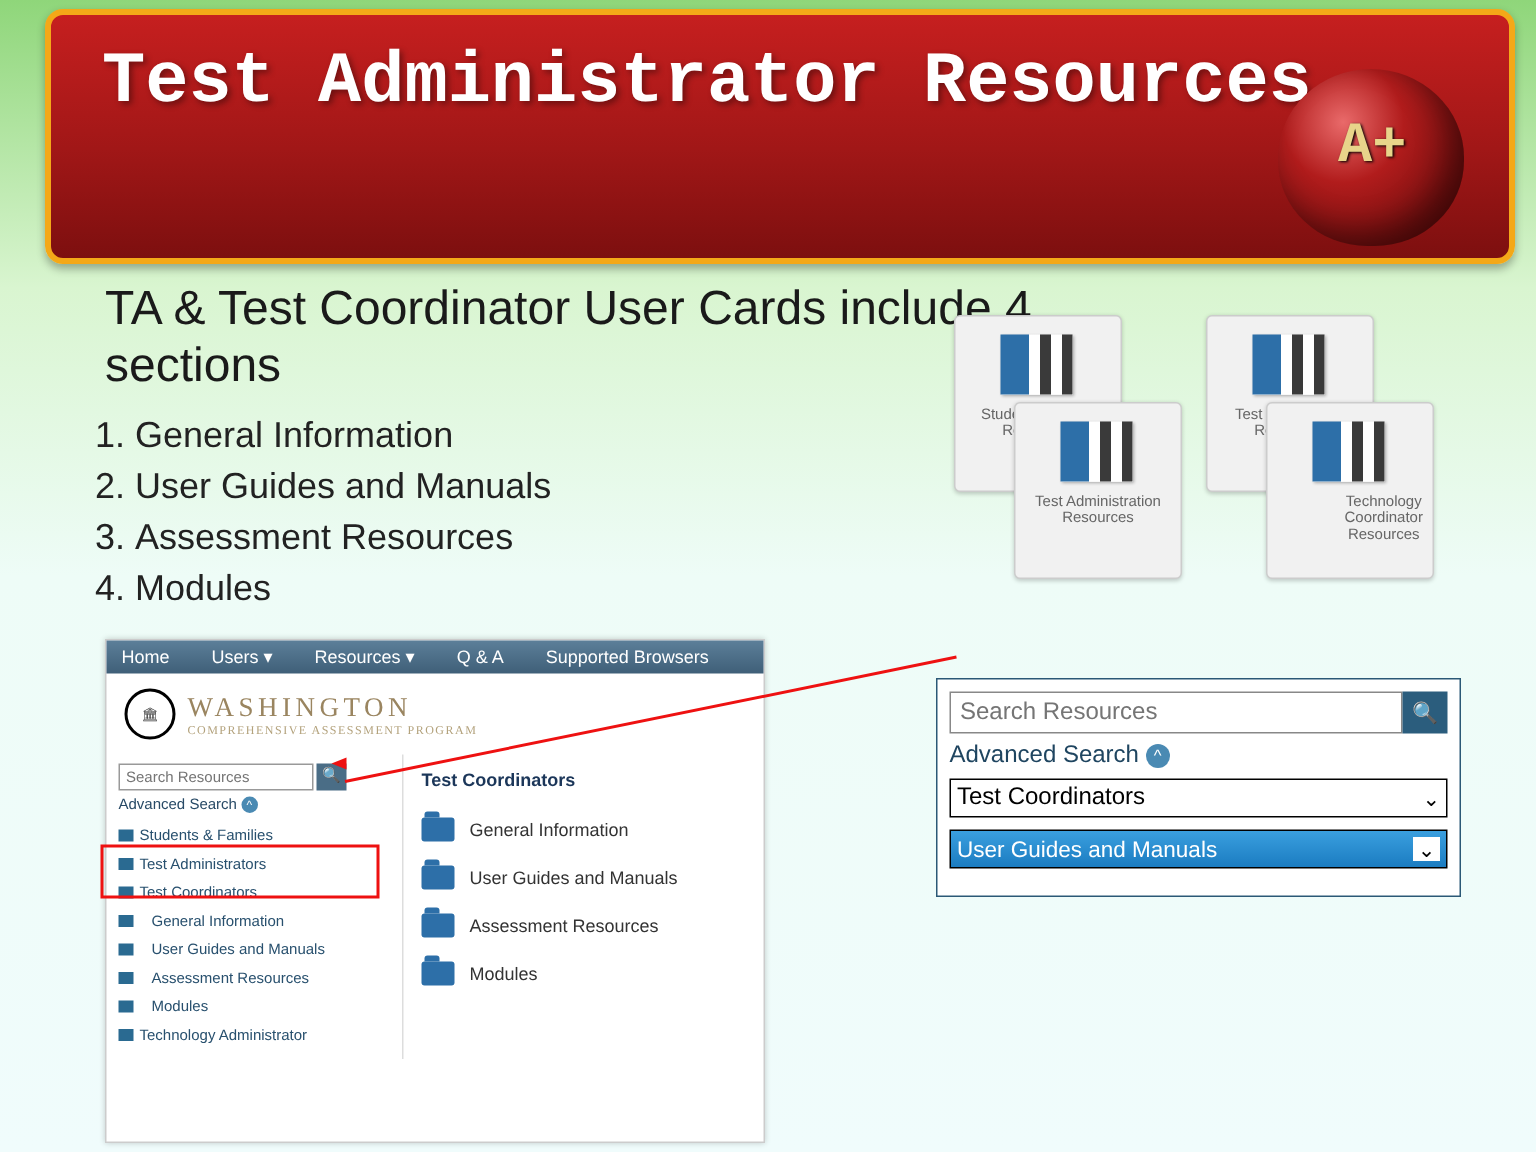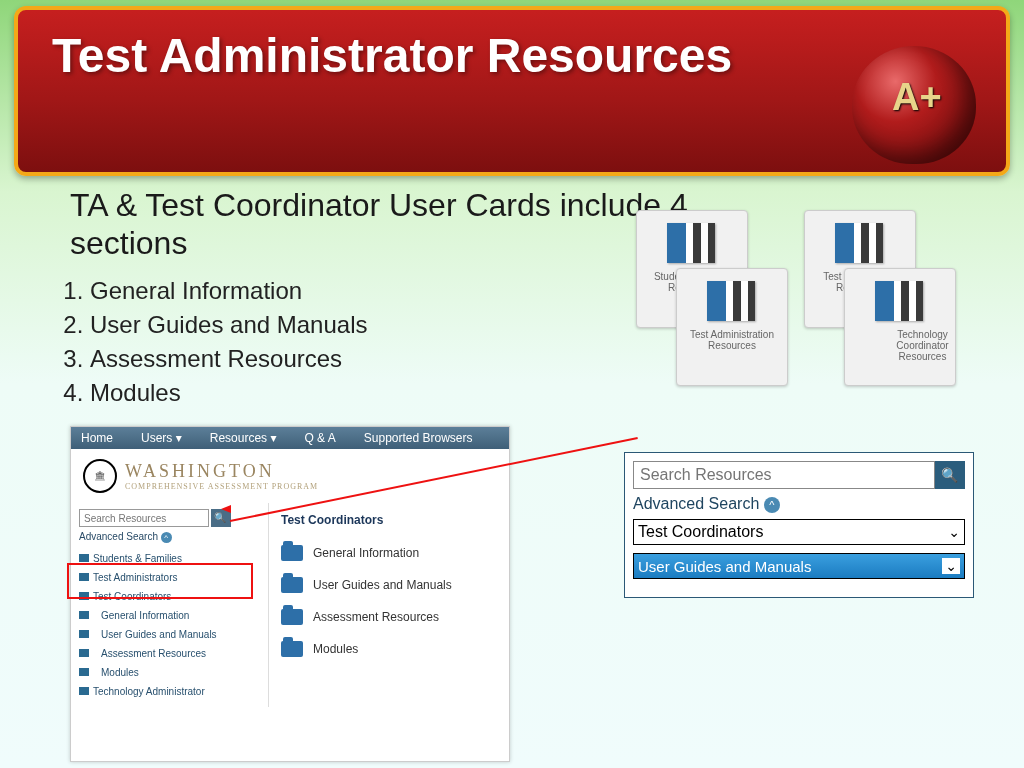--- a/index.html
+++ b/index.html
@@ -1,19 +1,19 @@
 <!DOCTYPE html>
 <html><head>
 <meta charset="utf-8">
 <style>
 * { box-sizing: border-box; margin: 0; padding: 0; }
 body { width: 1024px; height: 768px; overflow: hidden; font-family: Arial, sans-serif; background: linear-gradient(to bottom, #8fd67a 0%, #d9f5d0 25%, #eefcf7 50%, #f0fcfc 100%); position: relative; }
 
 
-.banner { position: relative; margin: 6px 14px 0 14px; height: 170px; border-radius: 12px; border: 4px solid #f4a818; background: linear-gradient(to bottom, #c61f1f 0%, #a11717 55%, #7d0f0f 100%); box-shadow: 0 3px 6px rgba(0,0,0,.3); }
+.banner { position: relative; margin: 6px 14px 0 30px; height: 170px; border-radius: 12px; border: 4px solid #f4a818; background: linear-gradient(to bottom, #c61f1f 0%, #a11717 55%, #7d0f0f 100%); box-shadow: 0 3px 6px rgba(0,0,0,.3); font-family: Liberation Mono, monospace; }
 .banner h1 { color: #fff; font-size: 48px; font-weight: bold; padding: 18px 0 0 34px; line-height: 1.15; text-shadow: 2px 2px 4px rgba(0,0,0,.4); }
 .apple { position: absolute; right: 22px; top: 18px; width: 140px; height: 140px; }
 .apple-body { position:absolute; left:8px; top:18px; width:124px; height:118px; border-radius:50% 50% 48% 48%; background: radial-gradient(circle at 35% 30%, #e96a6a 0%, #b11c1c 35%, #5e0909 90%); box-shadow: inset -10px -10px 20px rgba(0,0,0,.4); }
 .apple-text { position:absolute; left:48px; top:48px; font-size:38px; font-weight:bold; color:#e8d48a; text-shadow:1px 1px 2px #000; }
 
 
 .subtitle { margin: 10px 0 0 70px; font-size: 32px; color:#1a1a1a; max-width: 620px; line-height:1.2; }
 .sections { margin: 14px 0 0 90px; font-size: 24px; color:#222; }
 .sections li { margin: 6px 0; }
 

